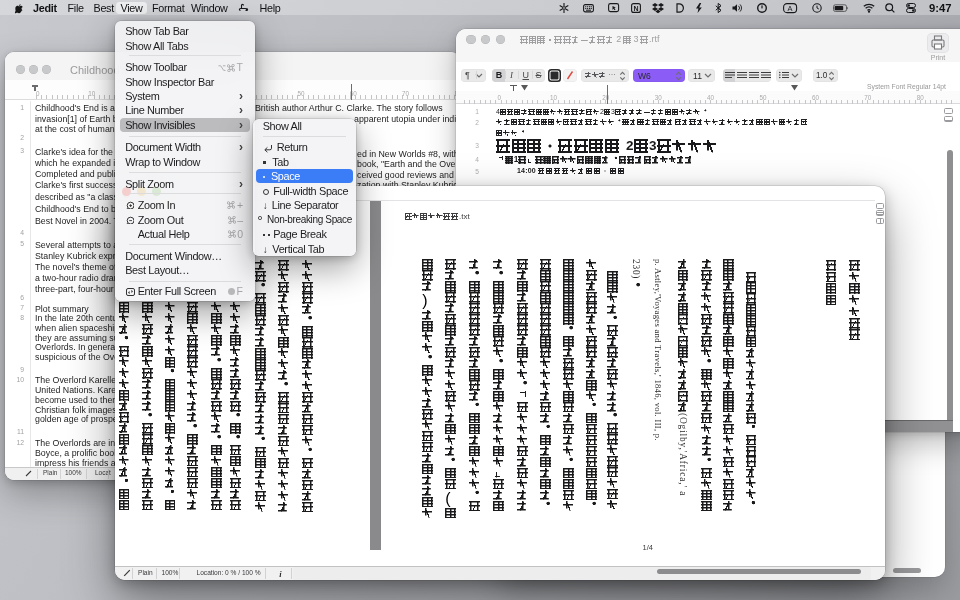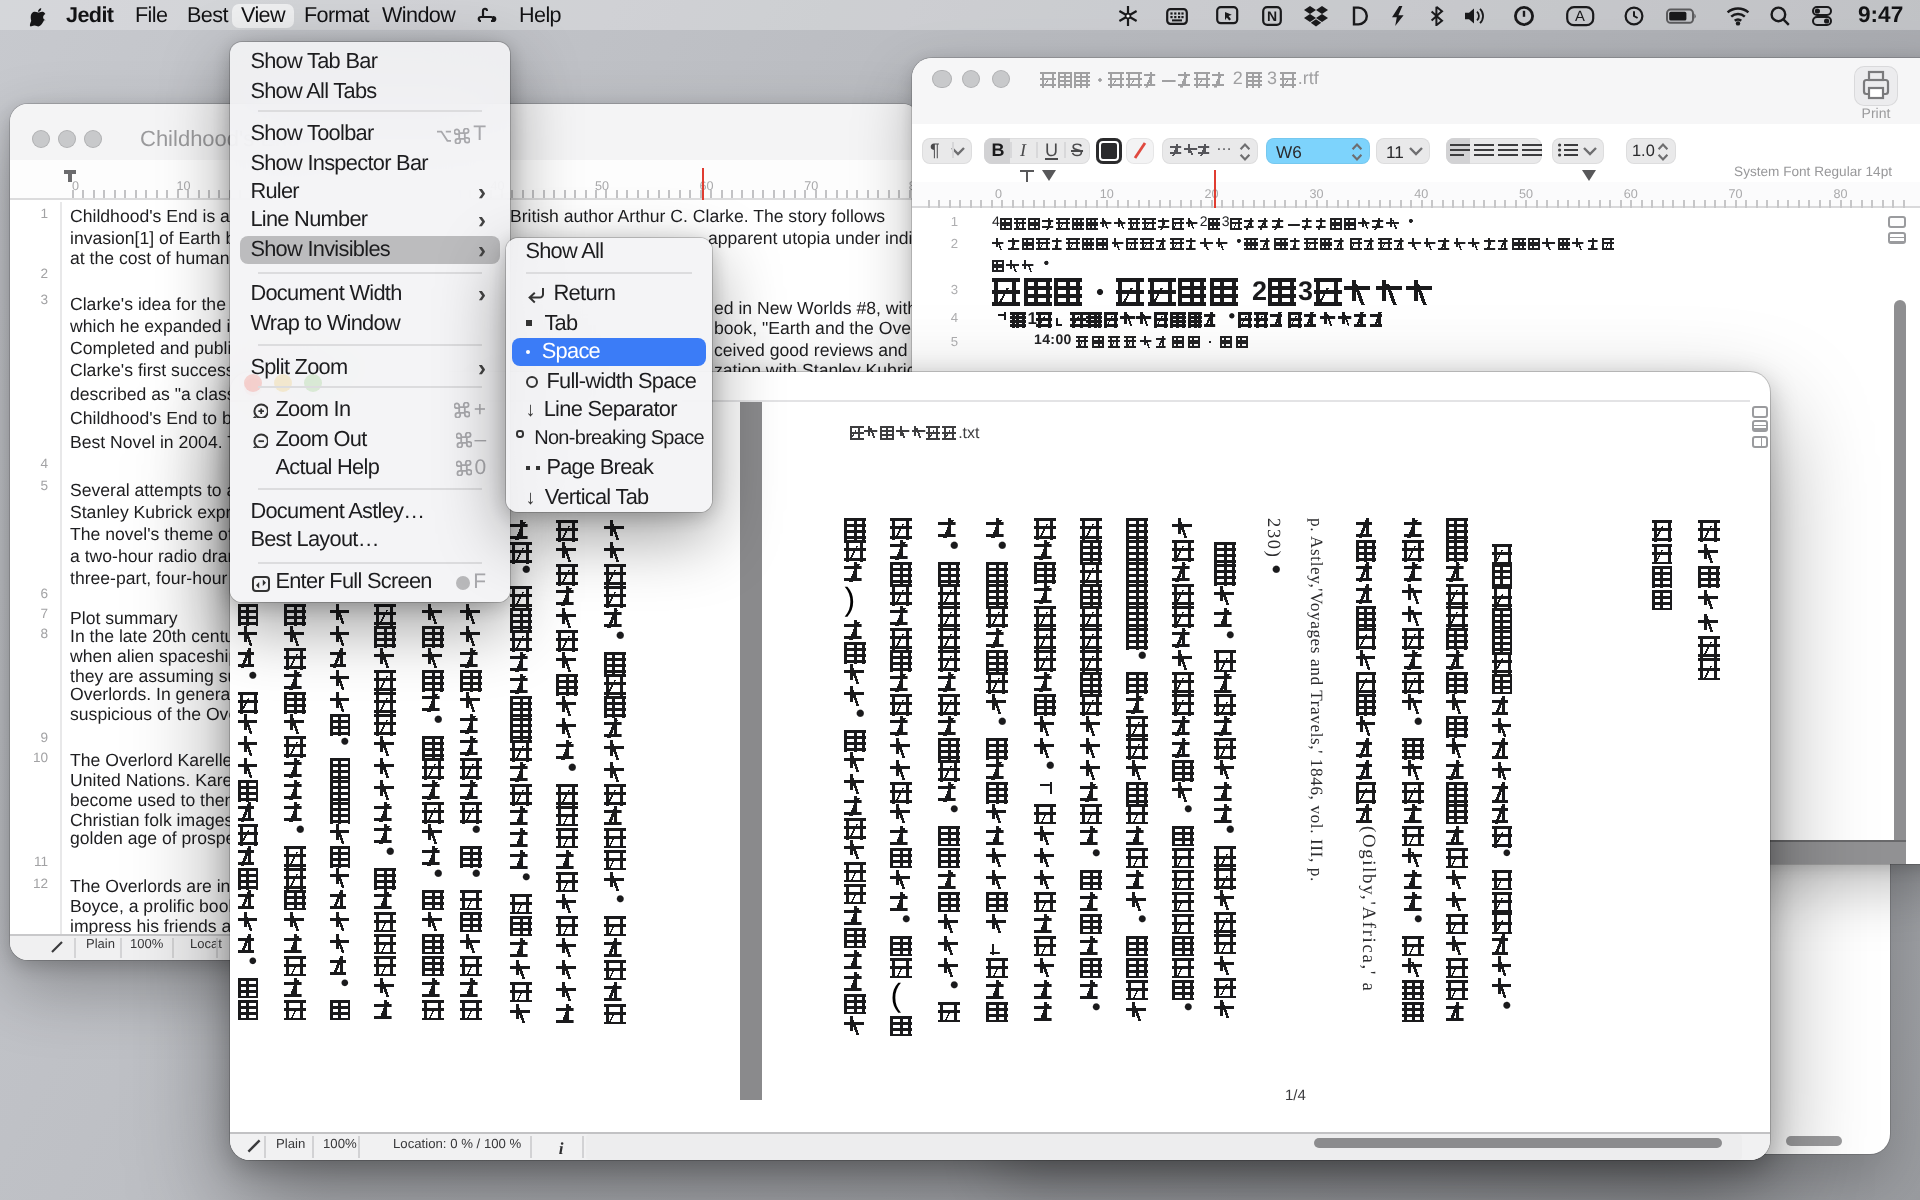--- a/index.html
+++ b/index.html
@@ -206,21 +206,21 @@
         <i class="a2"></i>
         <i class="a"></i>
       </span>
       <span style="position:absolute;left:27px;top:-1px;font-size:8px;color:#55555a">…</span>
       <span style="position:absolute;right:3px;top:1.5px">
         <svg width="7" height="10" viewBox="0 0 7 10" style="">
           <path d="M1.3 3.6 L3.5 1.3 L5.7 3.6 M1.3 6.4 L3.5 8.7 L5.7 6.4" fill="none" stroke="#6e6e70" stroke-width="1.1"></path>
         </svg>
       </span>
     </div>
-    <div class="ab" style="left:177px;top:40px;width:52px;height:12.5px;border-radius:4px;background:#7dd3fc;box-shadow:inset 0 0 0 .5px rgba(0,0,0,.05)">
+    <div class="ab" style="left:177px;top:40px;width:52px;height:12.5px;border-radius:4px;background:#8b5cf6;box-shadow:inset 0 0 0 .5px rgba(0,0,0,.05)">
       <span style="position:absolute;left:5px;top:1.5px;font-size:8.6px;color:#2a2a2c">W6</span>
       <span style="position:absolute;right:3px;top:1.5px">
         <svg width="7" height="10" viewBox="0 0 7 10" style="">
           <path d="M1.3 3.6 L3.5 1.3 L5.7 3.6 M1.3 6.4 L3.5 8.7 L5.7 6.4" fill="none" stroke="#6e6e70" stroke-width="1.1"></path>
         </svg>
       </span>
     </div>
     <div class="ab" style="left:232px;top:40px;width:27px;height:12.5px;border-radius:4px;background:#e9e9ea;box-shadow:inset 0 0 0 .5px rgba(0,0,0,.05)">
       <span style="position:absolute;left:5px;top:1.5px;font-size:8.6px;color:#2a2a2c">11</span>
       <span style="position:absolute;right:3px;top:4px">
@@ -469,21 +469,21 @@
 <div class="win" style="left:114.5px;top:186px;width:770px;height:394px;border-radius:10px;box-shadow:0 0 0 .5px rgba(0,0,0,.18),0 22px 50px rgba(0,0,0,.40),0 4px 14px rgba(0,0,0,.25)"></div>
 <div class="ab" style="left:114.5px;top:186px;width:770px;height:394px;border-radius:10px;overflow:hidden">
     <div class="ab" style="left:0;top:13.5px;width:760.5px;height:1px;background:#e3e3e5"></div>
     <div class="ab" style="left:7.0px;top:3px;width:9px;height:9px;border-radius:50%;background:#f5655b"></div>
     <div class="ab" style="left:22.0px;top:3px;width:9px;height:9px;border-radius:50%;background:#f5bd4f"></div>
     <div class="ab" style="left:37.0px;top:3px;width:9px;height:9px;border-radius:50%;background:#62c554"></div>
     <div class="ab" style="left:255px;top:14.5px;width:11px;height:349px;background:#8a8a8c"></div>
     <div class="mini" style="left:761px;top:16.5px;width:8.5px;height:6px"></div>
     <div class="mini" style="left:761px;top:24px;width:8.5px;height:6px;background:linear-gradient(#fff 0 1.3px,#9a9b9e 1.3px 2px,#fff 2px 3.2px,#9a9b9e 3.2px 3.9px,#fff 3.9px)"></div>
     <div class="mini" style="left:761px;top:31.5px;width:8.5px;height:6px;background:linear-gradient(90deg,#fff 0 3.3px,#9a9b9e 3.3px 4.1px,#fff 4.1px)"></div>
-    <div class="hrow ab" style="left:310px;top:27px;--s:7px;--g:0.8px;--c:#3e3e40">
+    <div class="hrow ab" style="left:290px;top:27px;--s:7px;--g:0.8px;--c:#3e3e40">
       <i class="k2"></i>
       <i class="a2"></i>
       <i class="k"></i>
       <i class="a2"></i>
       <i class="a2"></i>
       <i class="k2"></i>
       <i class="k2"></i>
       <span style="font-size:8px;color:#3e3e40">.txt</span>
     </div>
     <div class="ab" style="left:528px;top:357px;font-size:7.5px;color:#3a3a3c">1/4</div>
@@ -1151,21 +1151,21 @@
         <svg width="8" height="8" viewBox="0 0 8 8" style="">
           <path d="M2.6 2.6 V1.9 A1.2 1.2 0 1 0 1.4 3.1 h1.2 M5.4 2.6 h0.7 A1.2 1.2 0 1 0 4.9 1.4 v1.2 M5.4 5.4 v0.7 A1.2 1.2 0 1 0 6.6 4.9 h-1.2 M2.6 5.4 h-0.7 A1.2 1.2 0 1 0 3.1 6.6 v-1.2 M2.6 2.6 h2.8 v2.8 h-2.8 z" fill="none" stroke="#a8a8ac" stroke-width="0.9" transform="scale(1.0)"></path>
         </svg>
         <span style="font-size:10.5px">T</span>
       </span>
     </div>
     <div class="mi" style="top:54.4px">
       <span class="lbl" style="left:0px">Show Inspector Bar</span>
     </div>
     <div class="mi" style="top:68.2px">
-      <span class="lbl" style="left:0px">Ruler</span>
+      <span class="lbl" style="left:0px">System</span>
       <span class="rgt">
         <span class="arr">›</span>
       </span>
     </div>
     <div class="mi" style="top:82.7px">
       <span class="lbl" style="left:0px">Line Number</span>
       <span class="rgt">
         <span class="arr">›</span>
       </span>
     </div>
@@ -1229,21 +1229,21 @@
       <span class="lbl" style="left:12.5px">Actual Help</span>
       <span class="rgt" style="gap:1.5px">
         <svg width="8" height="8" viewBox="0 0 8 8" style="">
           <path d="M2.6 2.6 V1.9 A1.2 1.2 0 1 0 1.4 3.1 h1.2 M5.4 2.6 h0.7 A1.2 1.2 0 1 0 4.9 1.4 v1.2 M5.4 5.4 v0.7 A1.2 1.2 0 1 0 6.6 4.9 h-1.2 M2.6 5.4 h-0.7 A1.2 1.2 0 1 0 3.1 6.6 v-1.2 M2.6 2.6 h2.8 v2.8 h-2.8 z" fill="none" stroke="#a8a8ac" stroke-width="0.9" transform="scale(1.0)"></path>
         </svg>
         <span style="font-size:10.5px">0</span>
       </span>
     </div>
     <div class="msep" style="top:223.3px"></div>
     <div class="mi" style="top:228.0px">
-      <span class="lbl" style="left:0px">Document Astley…</span>
+      <span class="lbl" style="left:0px">Document Window…</span>
     </div>
     <div class="mi" style="top:242.9px">
       <span class="lbl" style="left:0px">Best Layout…</span>
     </div>
     <div class="msep" style="top:260.7px"></div>
     <div class="mi" style="top:263.7px">
       <span style="position:absolute;left:0.5px;top:3.5px">
         <svg width="9" height="8" viewBox="0 0 9 8" style="">
           <rect x="0.5" y="0.5" width="8" height="7" rx="1.5" fill="none" stroke="#333" stroke-width="1"></rect>
           <path d="M2 4.6 L3.6 3 v3.2 z M7 3.4 L5.4 5 V1.8 z" fill="#333"></path>

